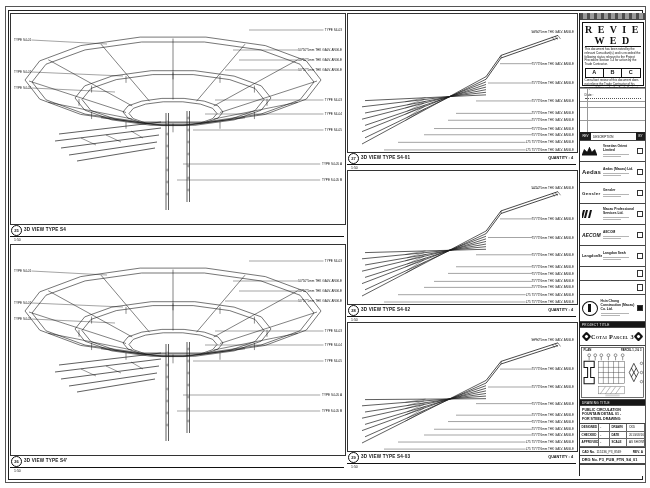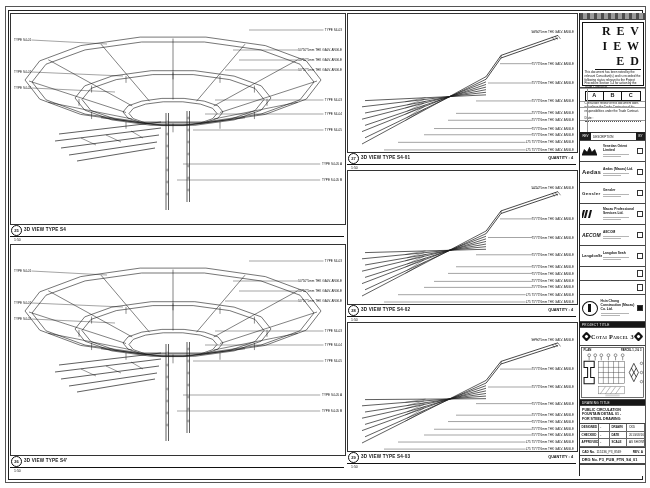--- a/index.html
+++ b/index.html
@@ -14,21 +14,21 @@
   .cap .t{position:absolute;left:14px;top:2px;font-size:4.6px;font-weight:bold;letter-spacing:.2px;}
   .cap .q{position:absolute;right:3px;top:2.5px;font-size:3.8px;font-weight:bold;}
   .cap .rule{position:absolute;left:0;top:10.5px;width:100%;height:1.7px;background:#111;}
   .cap .sc{position:absolute;left:4px;top:13px;font-size:3.5px;}
   
   .tb{position:absolute;left:579px;top:13px;width:66px;height:463px;border-left:0.9px solid #222;display:flex;flex-direction:column;box-sizing:border-box;background:#fff;}
   .tb > div{box-sizing:border-box;border-bottom:0.6px solid #444;flex:0 0 auto;}
   .tb-topstrip{height:7px;background:#8a8a8a;background-image:repeating-linear-gradient(90deg,#4c4c4c 0 3px,#9a9a9a 3px 7px);}
   .rv-wrap{height:68px;padding:1.5px;}
   .rv{border:1.5px solid #111;height:100%;box-sizing:border-box;padding:1px 2px;}
-  .rv-title{font-family:"Liberation Serif",serif;font-size:12px;font-weight:bold;text-align:right;letter-spacing:1.5px;border-bottom:0.8px solid #111;padding-bottom:.5px;margin-left:10px;}
+  .rv-title{font-family:"Liberation Serif",serif;font-size:10px;font-weight:bold;text-align:center;letter-spacing:1.5px;border-bottom:0.8px solid #111;padding-bottom:.5px;}
   .rv-para{font-size:3px;line-height:1.25;margin-top:1px;}
   .rv-abc{display:flex;border:0.8px solid #111;margin:1.5px 0;}
   .rv-abc div{flex:1;text-align:center;font-size:5.5px;font-weight:bold;border-right:0.8px solid #111;line-height:7.5px;}
   .rv-abc div:last-child{border-right:none;}
   .rv-date{font-size:3.4px;margin-top:2px;border-bottom:0.7px dotted #555;padding-bottom:1px;}
   .rev-table{height:53px;position:relative;background-image:repeating-linear-gradient(0deg,#999 0 0.6px,transparent 0.6px 6.4px),linear-gradient(90deg,transparent 0 11%,#999 11% calc(11% + 0.6px),transparent calc(11% + 0.6px) 86%,#999 86% calc(86% + 0.6px),transparent calc(86% + 0.6px));}
   .rev-foot{position:absolute;bottom:0;left:0;right:0;height:8px;display:flex;font-size:3px;}
   .rf-rev{width:11px;background:#1d1d1d;color:#fff;text-align:center;line-height:8px;}
   .rf-desc{flex:1;line-height:8px;padding-left:2px;border-top:0.6px solid #333;background:#fff;}
   .rf-by{width:9px;background:#1d1d1d;color:#fff;text-align:center;line-height:8px;}

